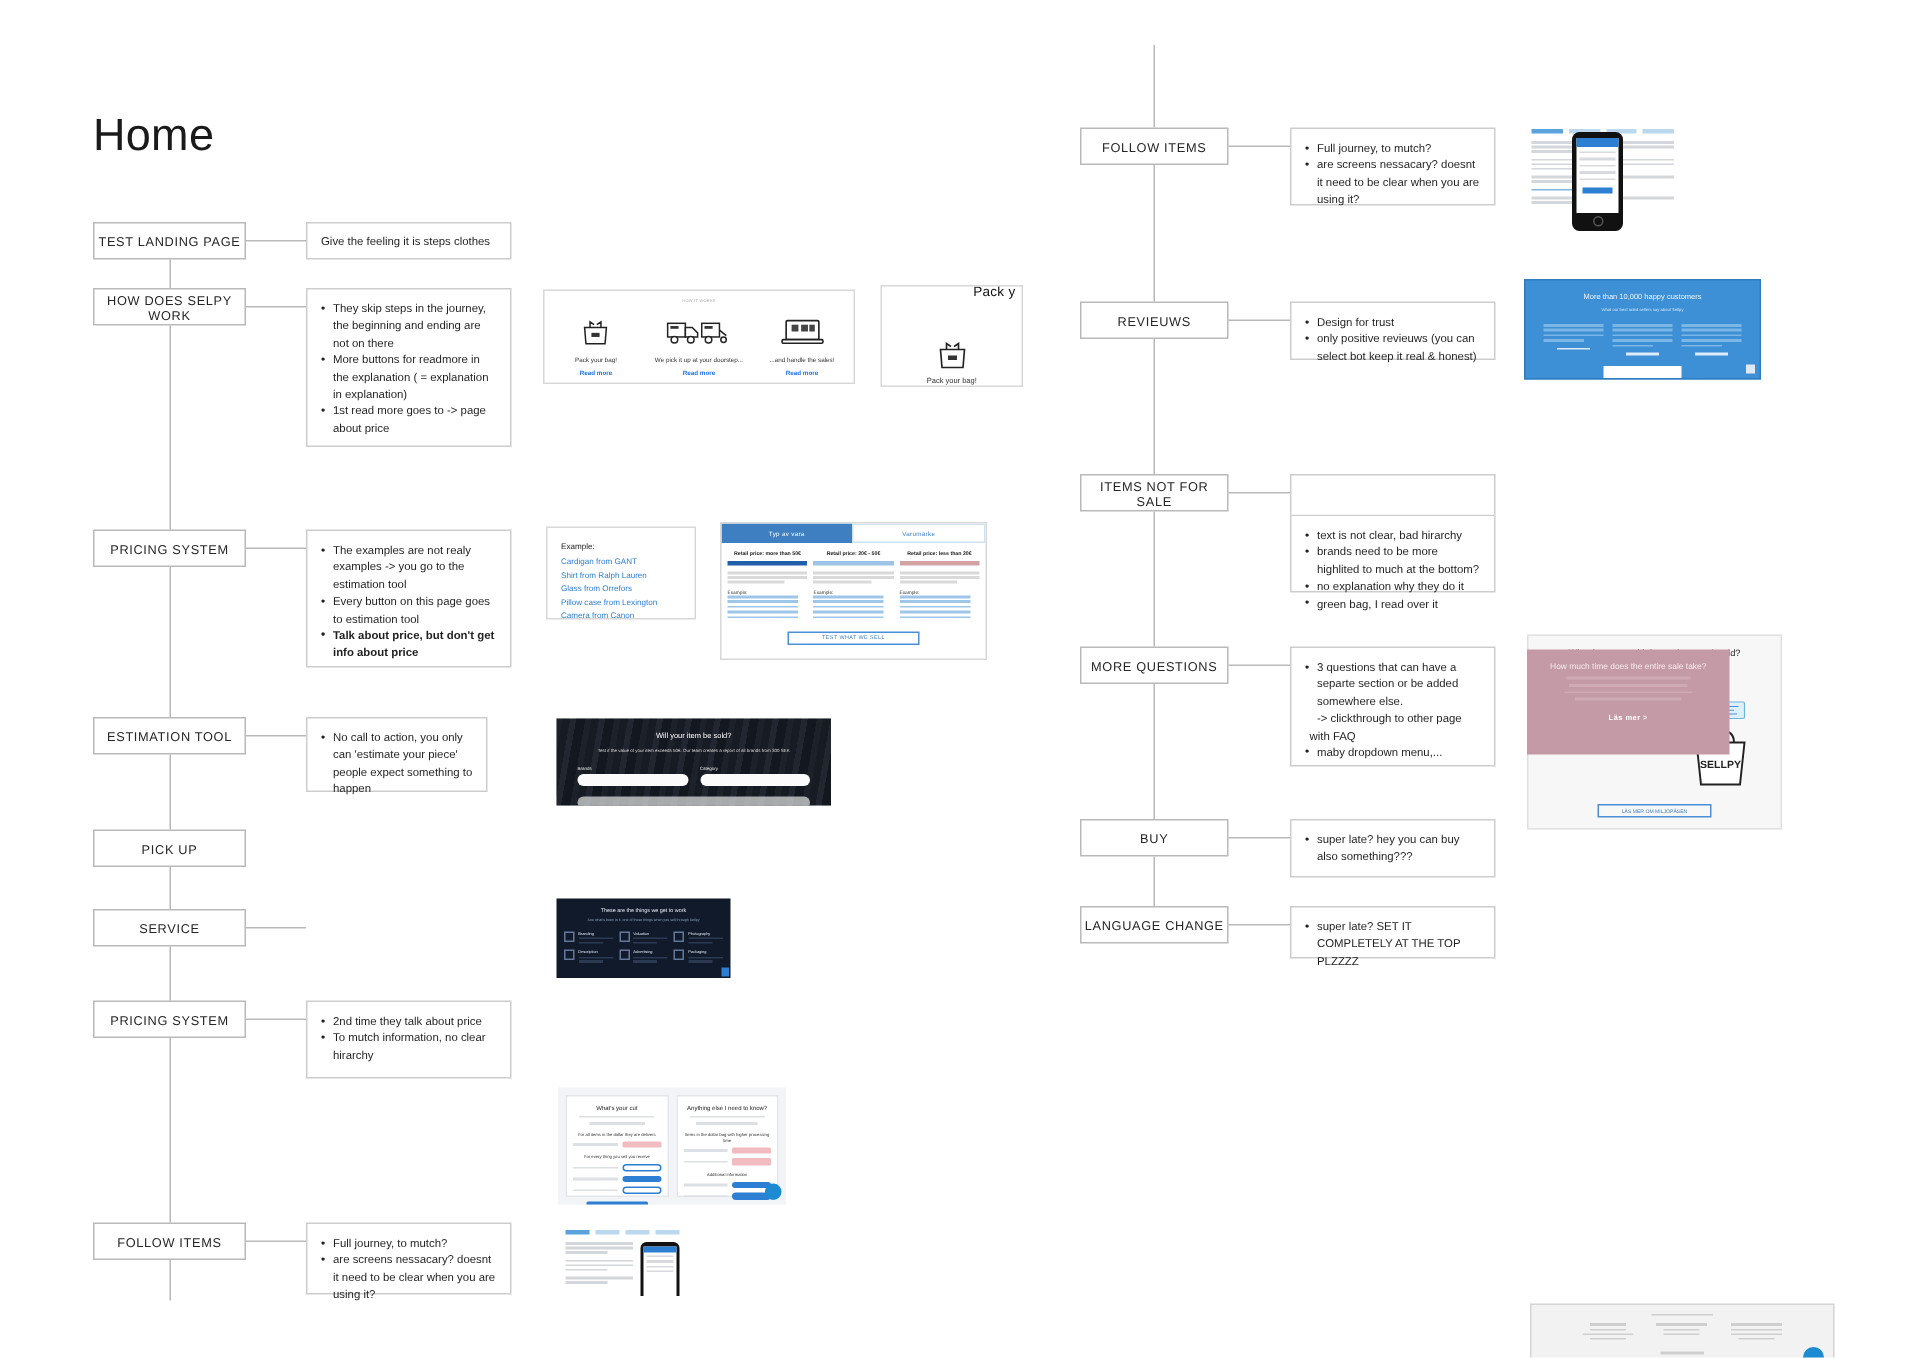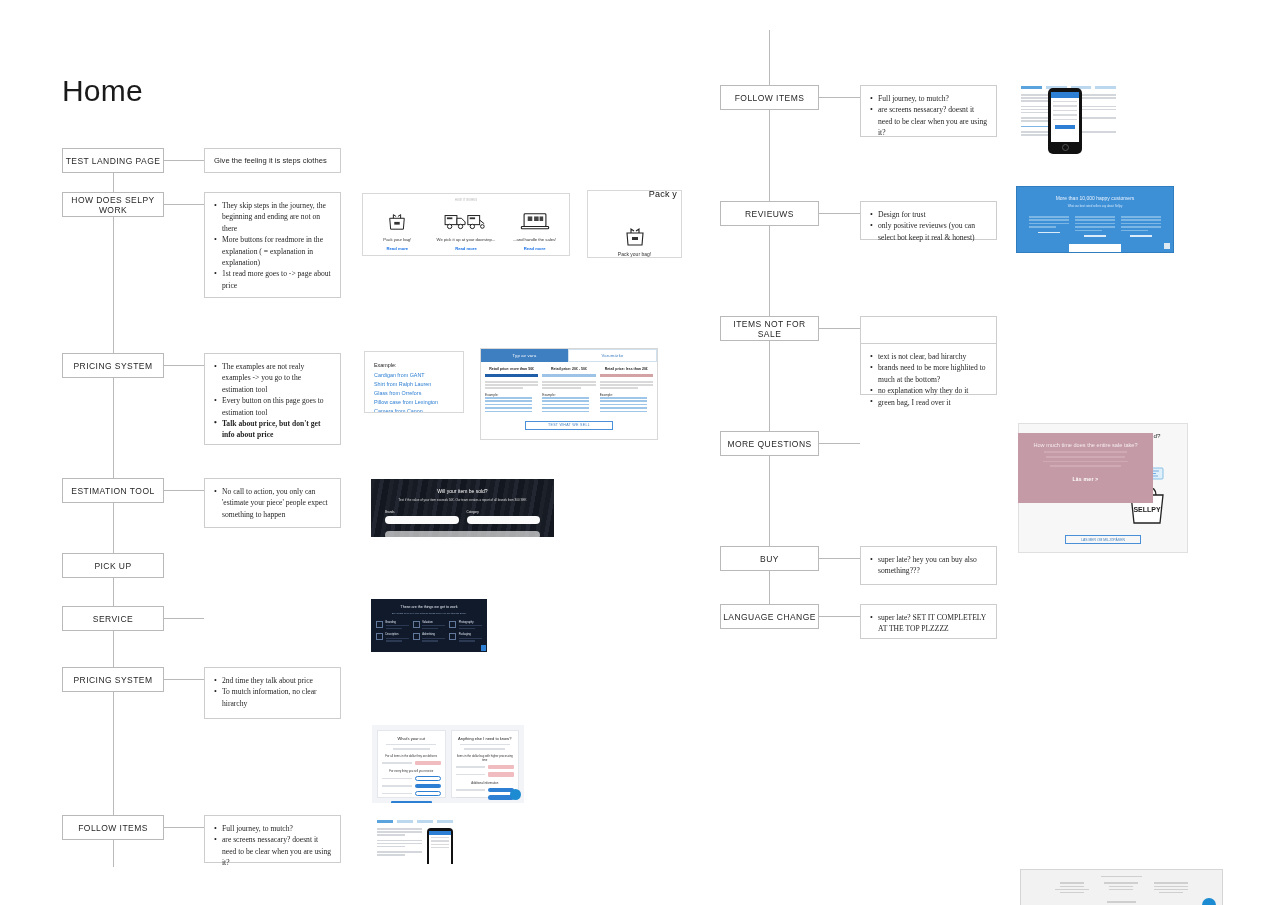--- a/index.html
+++ b/index.html
@@ -37,21 +37,21 @@
   
   .note {
     position: absolute;
     border: 1px solid #cdcdcd;
     background: #fff;
     padding: 7px 8px 7px 9px;
     font-size: 7.6px;
     line-height: 1.5;
     color: #1f1f1f;
   }
-  .note ul { list-style: none; font-family: Liberation Serif, serif; }
+  .note ul { list-style: none; }
   .note li { position: relative; padding-left: 8px; margin-bottom: 0px; }
   .note li::before {
     content: "\2022"; position: absolute; left: 0px; top: -0.5px;
     font-size: 8px; color: #1f1f1f;
   }
   .note li.nobullet::before { content: ""; }
   .note li.nobullet { padding-left: 8px; }
   .note .b { font-weight: bold; }
   .note p { font-size: 7.6px; line-height: 1.5; }
 
@@ -244,21 +244,21 @@
       <li>The examples are not realy examples -&gt; you go to the estimation tool</li>
       <li>Every button on this page goes to estimation tool</li>
       <li class="b">Talk about price, but don't get info about price</li>
     </ul>
   </div>
 
   <div class="node" style="left:62px; top:478px; width:102px;">
     <span>ESTIMATION TOOL</span>
   </div>
   <div class="stub" style="left:164px; top:490px; width:40px;"></div>
-  <div class="note" style="left:204px; top:478px; width:137px; height:50px;">
+  <div class="note" style="left:204px; top:478px; width:121px; height:50px;">
     <ul>
         <li>No call to action, you only can 'estimate your piece' people expect something to happen</li>
       </ul>
   </div>
 
   <div class="node" style="left:62px; top:553px; width:102px;">
     <span>PICK UP</span>
   </div>
 
   <div class="node" style="left:62px; top:606px; width:102px;">
@@ -323,20 +323,28 @@
       <li>no explanation why they do it</li>
       <li>green bag, I read over it</li>
     </ul>
   </div>
   <div class="note" style="left:860px; top:316px; width:137px; height:27px; border-bottom:none;"></div>
 
   <div class="node" style="left:720px; top:431px; width:99px;">
     <span>MORE QUESTIONS</span>
   </div>
   <div class="stub" style="left:819px; top:443px; width:41px;"></div>
+  <div class="note" style="left:860px; top:431px; width:137px; height:80px;">
+    <ul>
+      <li>3 questions that can have a separte section or be added somewhere else.</li>
+      <li class="nobullet">-&gt; clickthrough to other page</li>
+      <li class="nobullet" style="padding-left:3px;">with FAQ</li>
+      <li>maby dropdown menu,...</li>
+    </ul>
+  </div>
 
   <div class="node" style="left:720px; top:546px; width:99px;">
     <span>BUY</span>
   </div>
   <div class="stub" style="left:819px; top:558px; width:41px;"></div>
   <div class="note" style="left:860px; top:546px; width:137px; height:39px;">
     <ul>
         <li>super late? hey you can buy also something???</li>
       </ul>
   </div>

